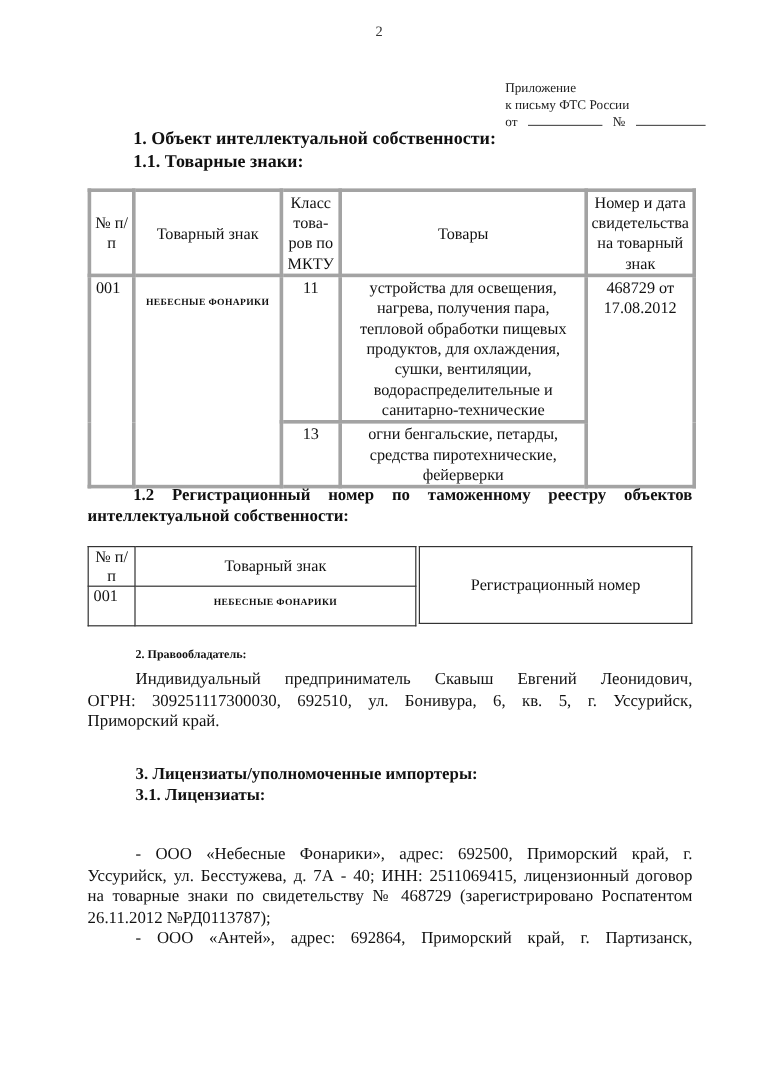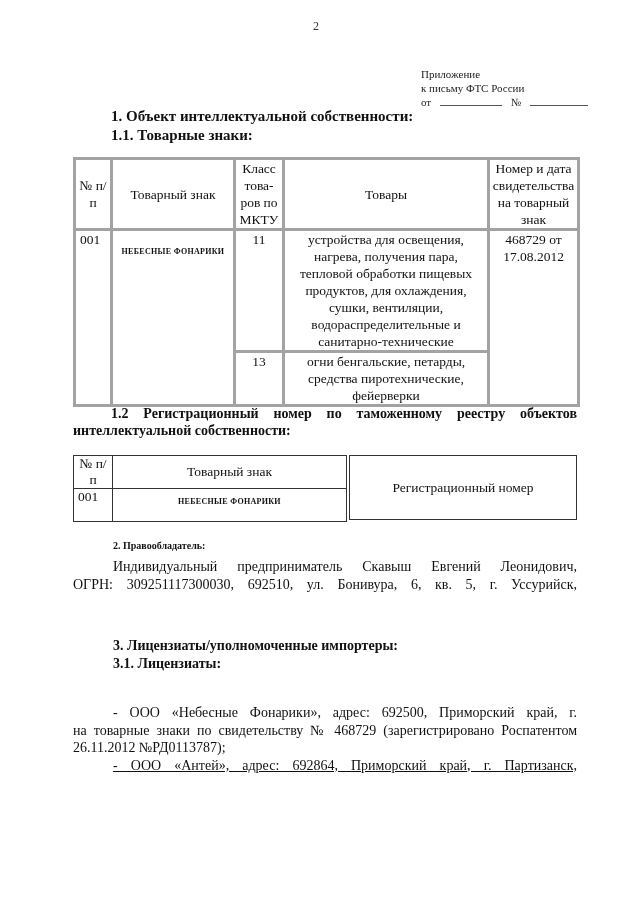--- a/index.html
+++ b/index.html
@@ -95,23 +95,25 @@
     <th>Регистрационный номер</th>
   </tr>
 </tbody>
   </table>
 
 <div class="abs h-bold" style="left:113px;top:540px;font-size:10px;">2. Правообладатель:</div>
 
 <div class="abs para" style="left:73px;top:558px;width:504px;">
   <div class="justify-last" style="padding-left:40px;">Индивидуальный предприниматель Скавыш Евгений Леонидович,</div>
   <div class="justify-last">ОГРН: 309251117300030, 692510, ул. Бонивура, 6, кв. 5, г. Уссурийск,</div>
+  <div>Приморский край.</div>
 </div>
 
 <div class="abs h-bold" style="left:113px;top:638px;font-size:14px;">3. Лицензиаты/уполномоченные импортеры:</div>
 <div class="abs h-bold" style="left:113px;top:656px;font-size:14px;">3.1. Лицензиаты:</div>
 
 <div class="abs para" style="left:73px;top:704px;width:504px;">
   <div class="justify-last" style="padding-left:40px;">- ООО «Небесные Фонарики», адрес: 692500, Приморский край, г.</div>
+  <div class="justify-last">Уссурийск, ул. Бесстужева, д. 7А - 40; ИНН: 2511069415, лицензионный договор</div>
   <div class="justify-last">на товарные знаки по свидетельству № 468729 (зарегистрировано Роспатентом</div>
   <div>26.11.2012 №РД0113787);</div>
-  <div class="justify-last" style="padding-left:40px;text-decoration:underline;">- ООО «Антей», адрес: 692864, Приморский край, г. Партизанск,</div>
+  <div class="justify-last" style="padding-left:40px;">- ООО «Антей», адрес: 692864, Приморский край, г. Партизанск,</div>
 </div>
 
 </body></html>

